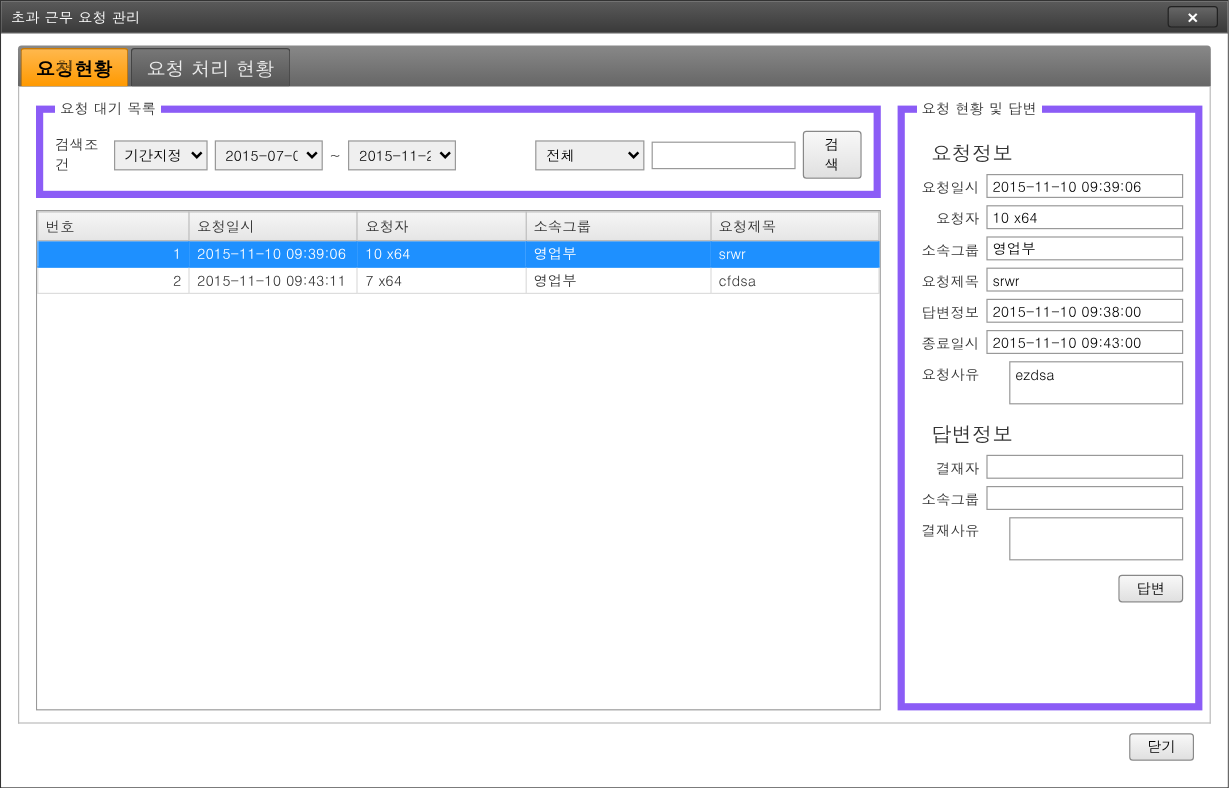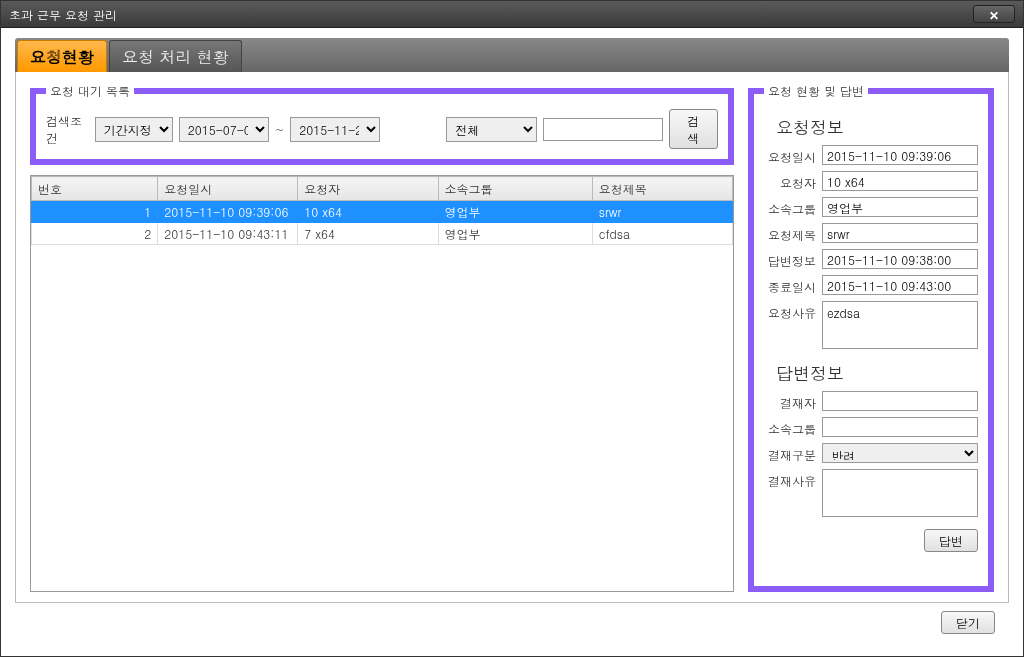--- a/index.html
+++ b/index.html
@@ -171,22 +171,23 @@
     text-align:right;
     padding-top:3px;
     font-size:12px;
   }
   .form-row > input[type=text], .form-row > select {
     flex:1;
     height:20px;
   }
   .form-row > textarea {
     flex:1;
-    height:48px;
+    height:36px;
     resize:none;
+    margin-left:19px;
   }
   .subhead {
     font-size:17px;
     margin:6px 0 6px 12px;
   }
   .right fieldset { flex:1; display:flex; flex-direction:column; }
   .reply-row {
     display:flex;
     justify-content:flex-end;
     margin-top:6px;
@@ -335,24 +336,20 @@
             <div class="subhead">답변정보</div>
             <div class="form-row">
                 <label>결재자</label>
                 <input type="text" value="" style="">
               </div>
             <div class="form-row">
                 <label>소속그룹</label>
                 <input type="text" value="" style="">
               </div>
             <div class="form-row">
-                <label>결재구분</label>
-              <select><option>반려</option></select>
-            </div>
-            <div class="form-row">
                 <label>결재사유</label>
                 <textarea style=""></textarea>
               </div>
 
             <div class="reply-row">
               <button class="btn">답변</button>
             </div>
           </fieldset>
         </div>
       </div>

